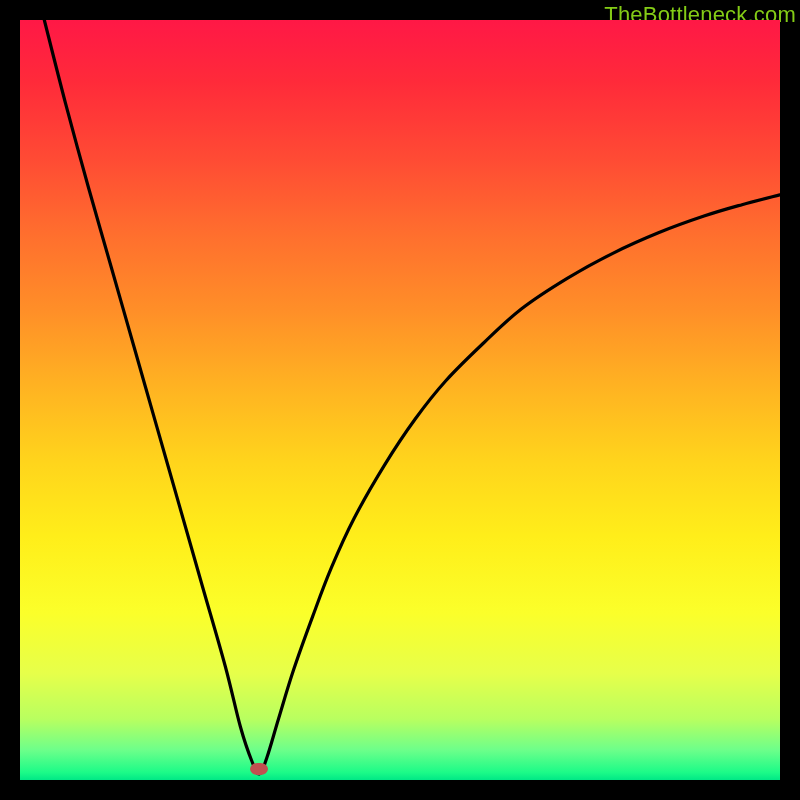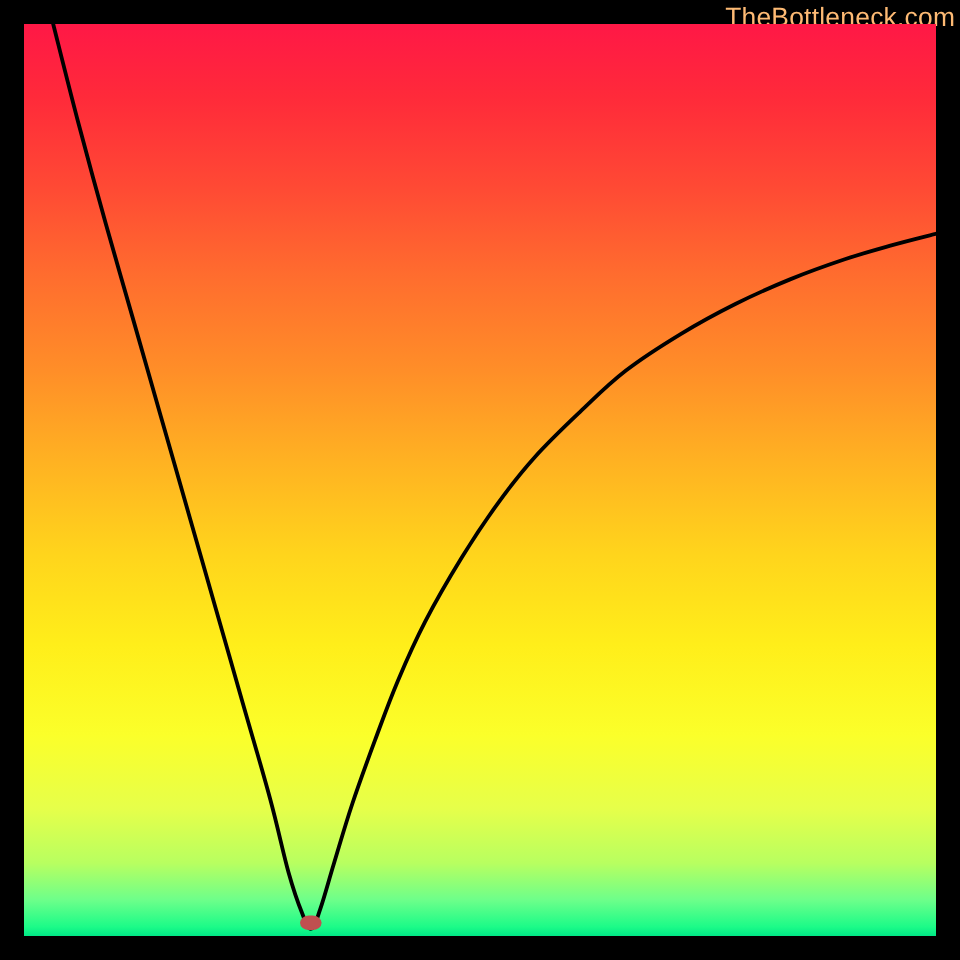--- a/index.html
+++ b/index.html
@@ -45,21 +45,21 @@
     width: 100%; height: 100%;
     pointer-events: none;
   }
   .watermark {
     position: absolute;
     top: 2px;
     right: 4px;
     font-family: Arial, Helvetica, sans-serif;
     font-size: 22px;
     font-weight: 400;
-    color: #fdba74;
+    color: #84cc16;
     letter-spacing: 0.2px;
   }
 </style>
 </head>
 <body>
 
 <div class="stage">
   <div class="watermark">TheBottleneck.com</div>
   <div class="plot-area">
     <svg class="curve" viewBox="0 0 760 760" preserveAspectRatio="none">

